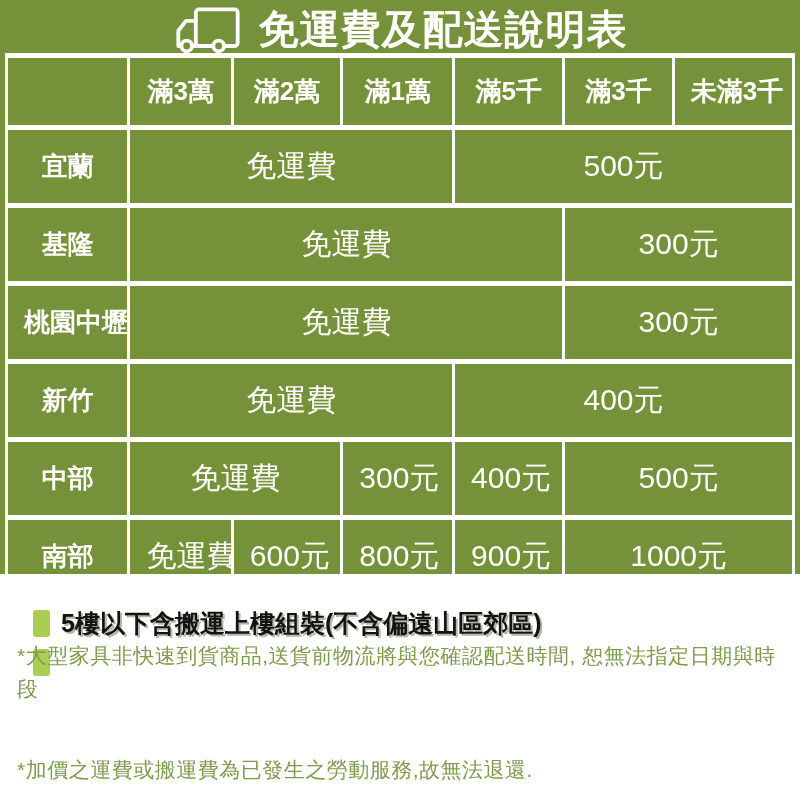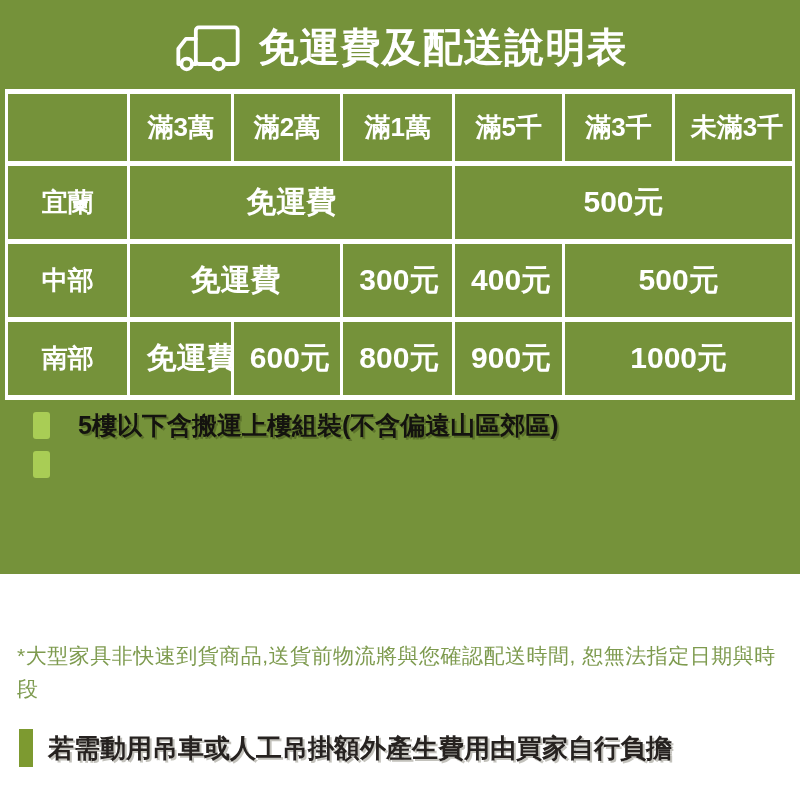--- a/index.html
+++ b/index.html
@@ -4,33 +4,33 @@
 <style>
   :root{
     --green:#75923a; --white:#ffffff; --bullet:#a9cd55; --olive-bar:#7d9a30;
     --bright-bar:#a4d434; --fine-green:#7e9b4f; --dark:#262220;
   }
   *{margin:0;padding:0;box-sizing:border-box;}
   html,body{width:800px;height:800px;overflow:hidden;}
   body{font-family:"Liberation Sans","DejaVu Sans",sans-serif;background:var(--white);}
 
   .green-area{background:var(--green);height:574px;}
-  .title-row{height:89px;display:flex;align-items:center;justify-content:center;gap:16px;padding-top:6px;}
+  .title-row{height:53px;display:flex;align-items:center;justify-content:center;gap:16px;padding-top:6px;}
   .truck{width:70px;height:50px;flex:0 0 auto;}
   .page-title{color:var(--white);font-size:40px;font-weight:700;letter-spacing:1px;}
 
   table.fee{width:calc(100% - 10px);margin:0 5px;border-collapse:separate;border-spacing:3px 5px;
             background:var(--white);table-layout:fixed;}
   table.fee th,table.fee td{background:var(--green);color:var(--white);text-align:center;
             vertical-align:middle;height:47px;padding:16px;overflow:hidden;white-space:nowrap;}
   table.fee th{font-size:26px;font-weight:700;}
-  table.fee td{font-size:30px;font-weight:700;}
+  table.fee td{font-size:30px;font-weight:400;}
   table.fee th.corner{font-size:26px;}
 
-  .green-note{display:flex;align-items:center;gap:28px;margin:9px 0 0 14px;
+  .green-note{display:flex;align-items:center;gap:11px;margin:9px 0 0 14px;
               color:#14130f;font-size:25px;font-weight:700;
               text-shadow:2px 2px 0 rgba(40,50,15,.35);padding-left:19px;}
   .green-note .bullet{width:17px;height:27px;border-radius:3px;background:var(--bullet);
               flex:0 0 auto;text-shadow:none;}
 
   .white-area{padding:17px 10px 0 17px;background:var(--white);}
   .fine-print{color:var(--fine-green);font-size:21px;font-weight:400;line-height:33px;letter-spacing:.5px;margin-top:48px;}
 
   .delivery-note{display:flex;align-items:stretch;gap:15px;margin:24px 0 0 2px;}
   .delivery-note .bar{width:14px;background:var(--olive-bar);flex:0 0 auto;}
@@ -73,20 +73,35 @@
           <th class="">未滿3千</th>
         </tr>
       </thead>
     <tbody>
         <tr>
           <th>宜蘭</th>
           <td colspan="3">免運費</td>
           <td colspan="3">500元</td>
         </tr>
         <tr>
+          <th>基隆</th>
+          <td colspan="4">免運費</td>
+          <td colspan="2">300元</td>
+        </tr>
+        <tr>
+          <th>桃園中壢</th>
+          <td colspan="4">免運費</td>
+          <td colspan="2">300元</td>
+        </tr>
+        <tr>
+          <th>新竹</th>
+          <td colspan="3">免運費</td>
+          <td colspan="3">400元</td>
+        </tr>
+        <tr>
           <th>中部</th>
           <td colspan="2">免運費</td>
           <td>300元</td>
           <td>400元</td>
           <td colspan="2">500元</td>
         </tr>
         <tr>
           <th>南部</th>
           <td>免運費</td>
           <td>600元</td>
@@ -103,20 +118,21 @@
   </div>
   <div class="green-note">
     <span class="bullet"></span>
   </div>
 
 </div>
 
 <div class="white-area">
 
   <div class="fine-print">*大型家具非快速到貨商品,送貨前物流將與您確認配送時間, 恕無法指定日期與時段</div>
+  <div class="fine-print">*加價之運費或搬運費為已發生之勞動服務,故無法退還.</div>
 
   <div class="delivery-note">
     <div class="bar"></div>
     <div class="lines">
       <div>若需動用吊車或人工吊掛額外產生費用由買家自行負擔</div>
     </div>
   </div>
 
 </div>
 

